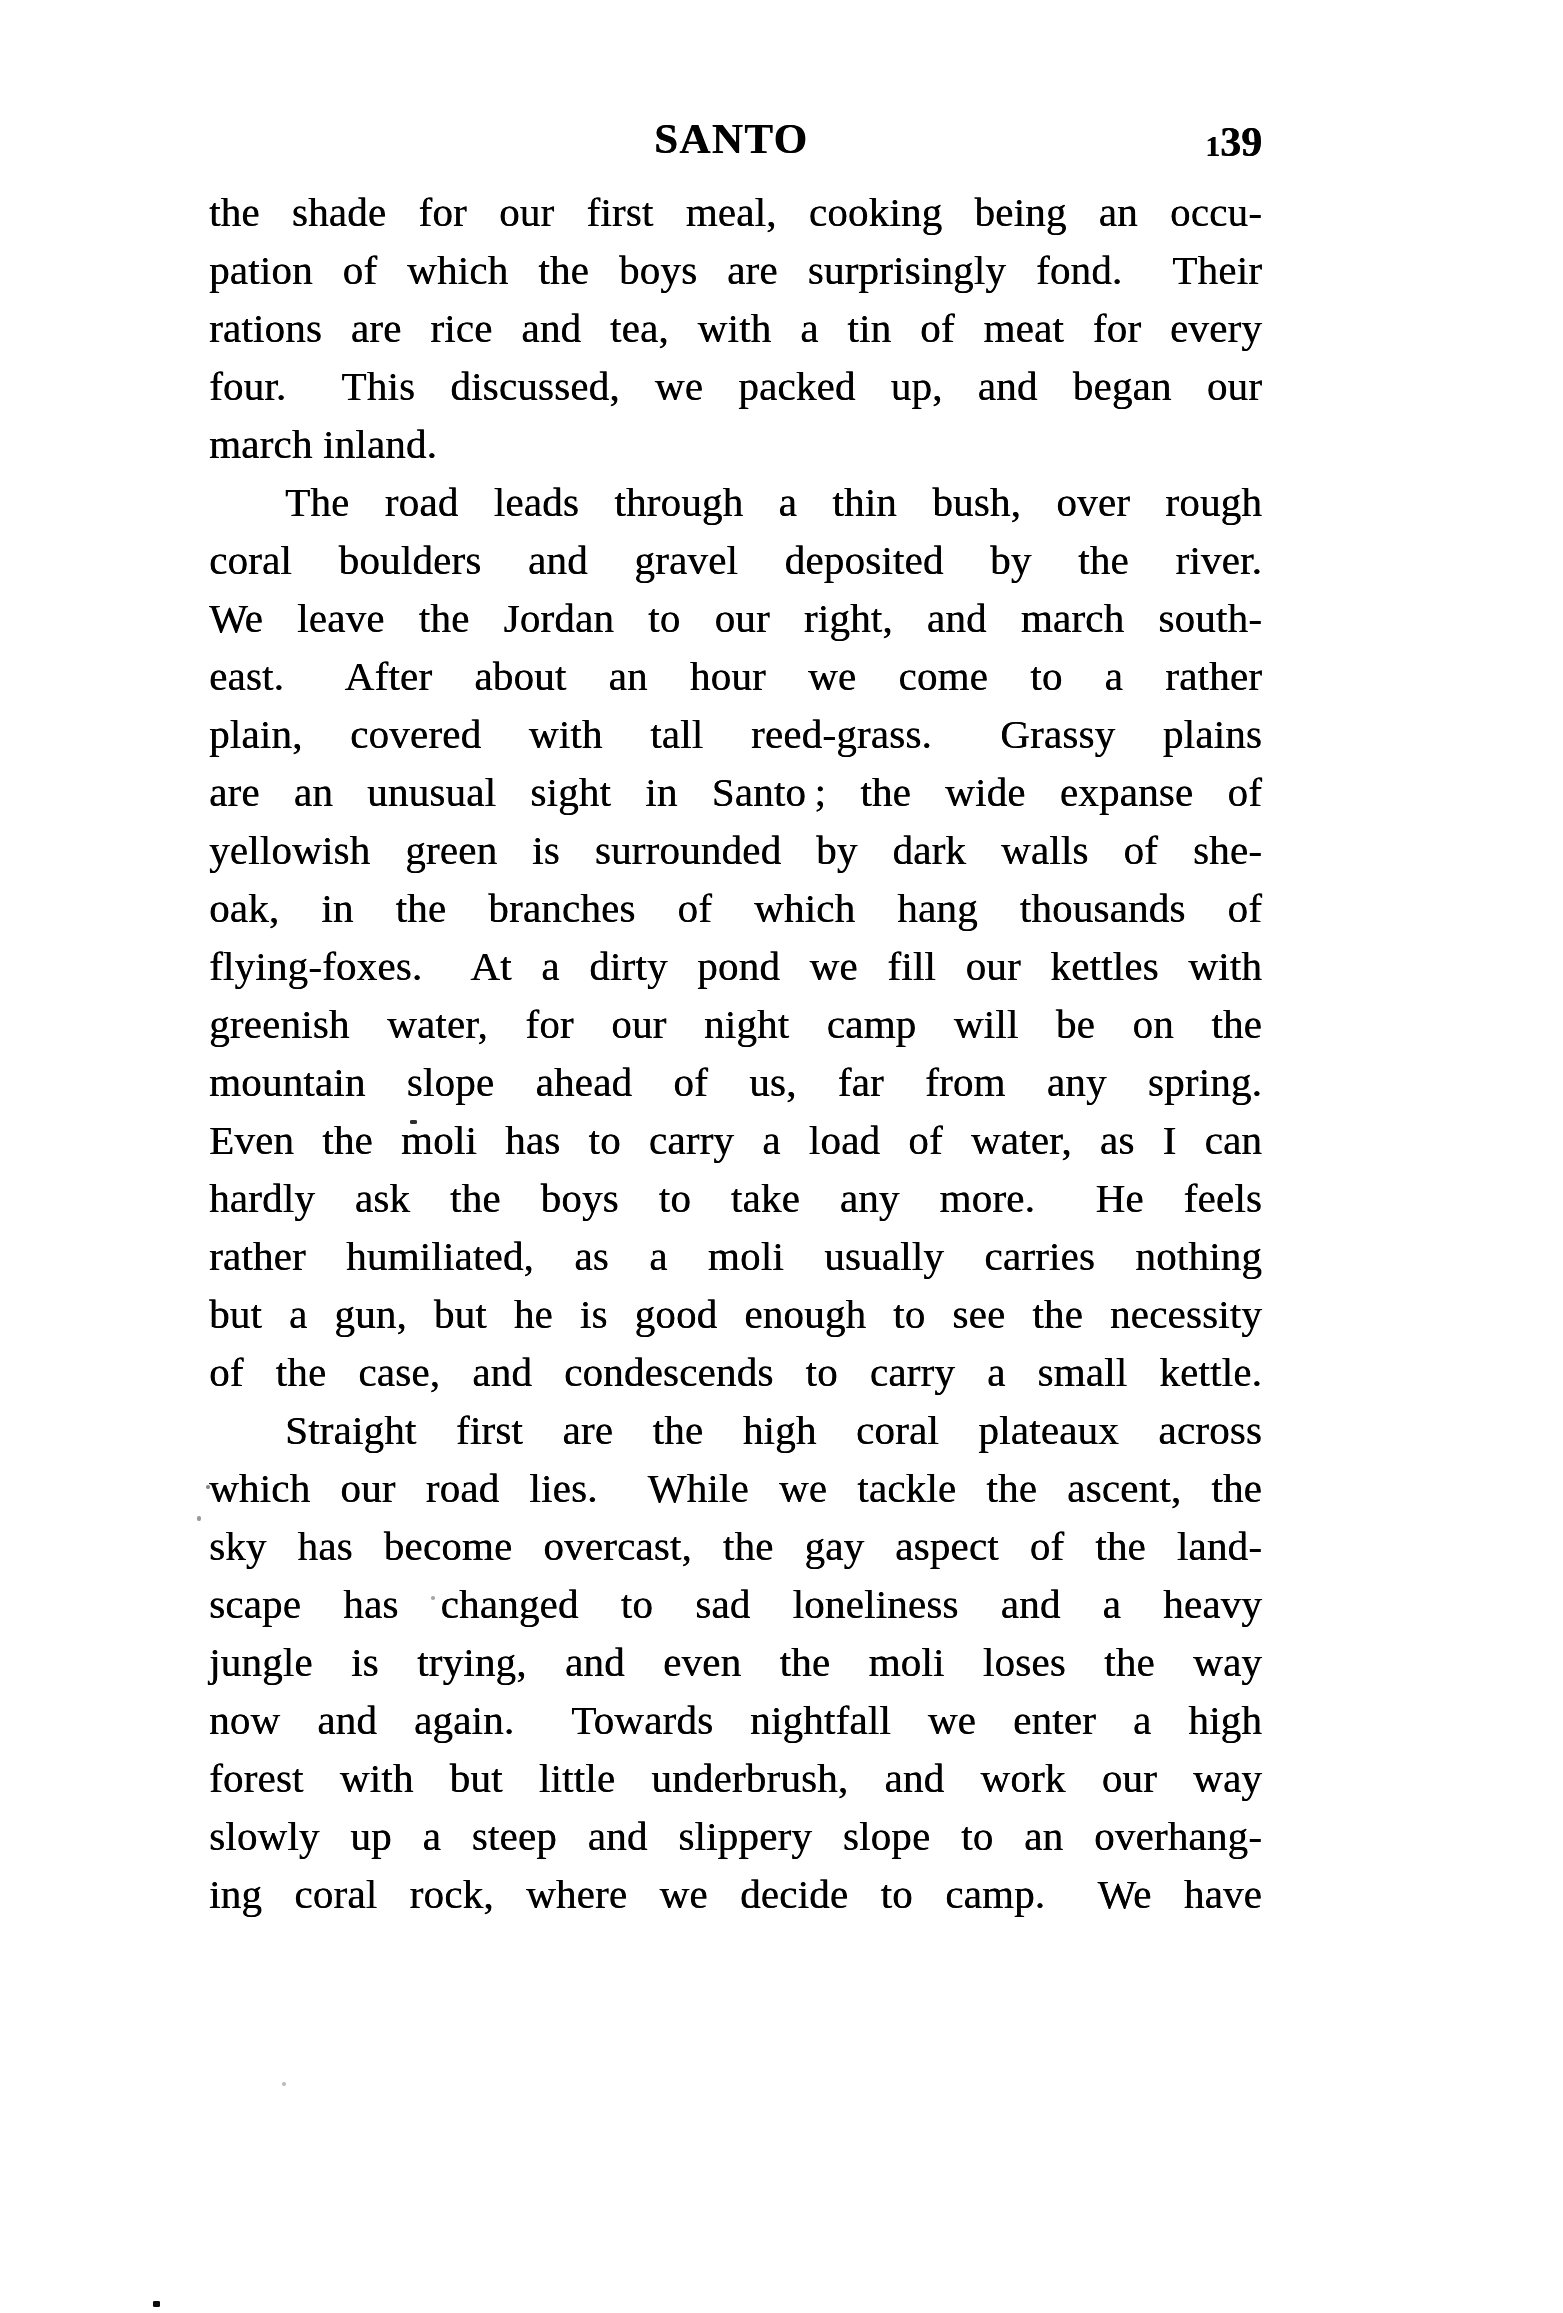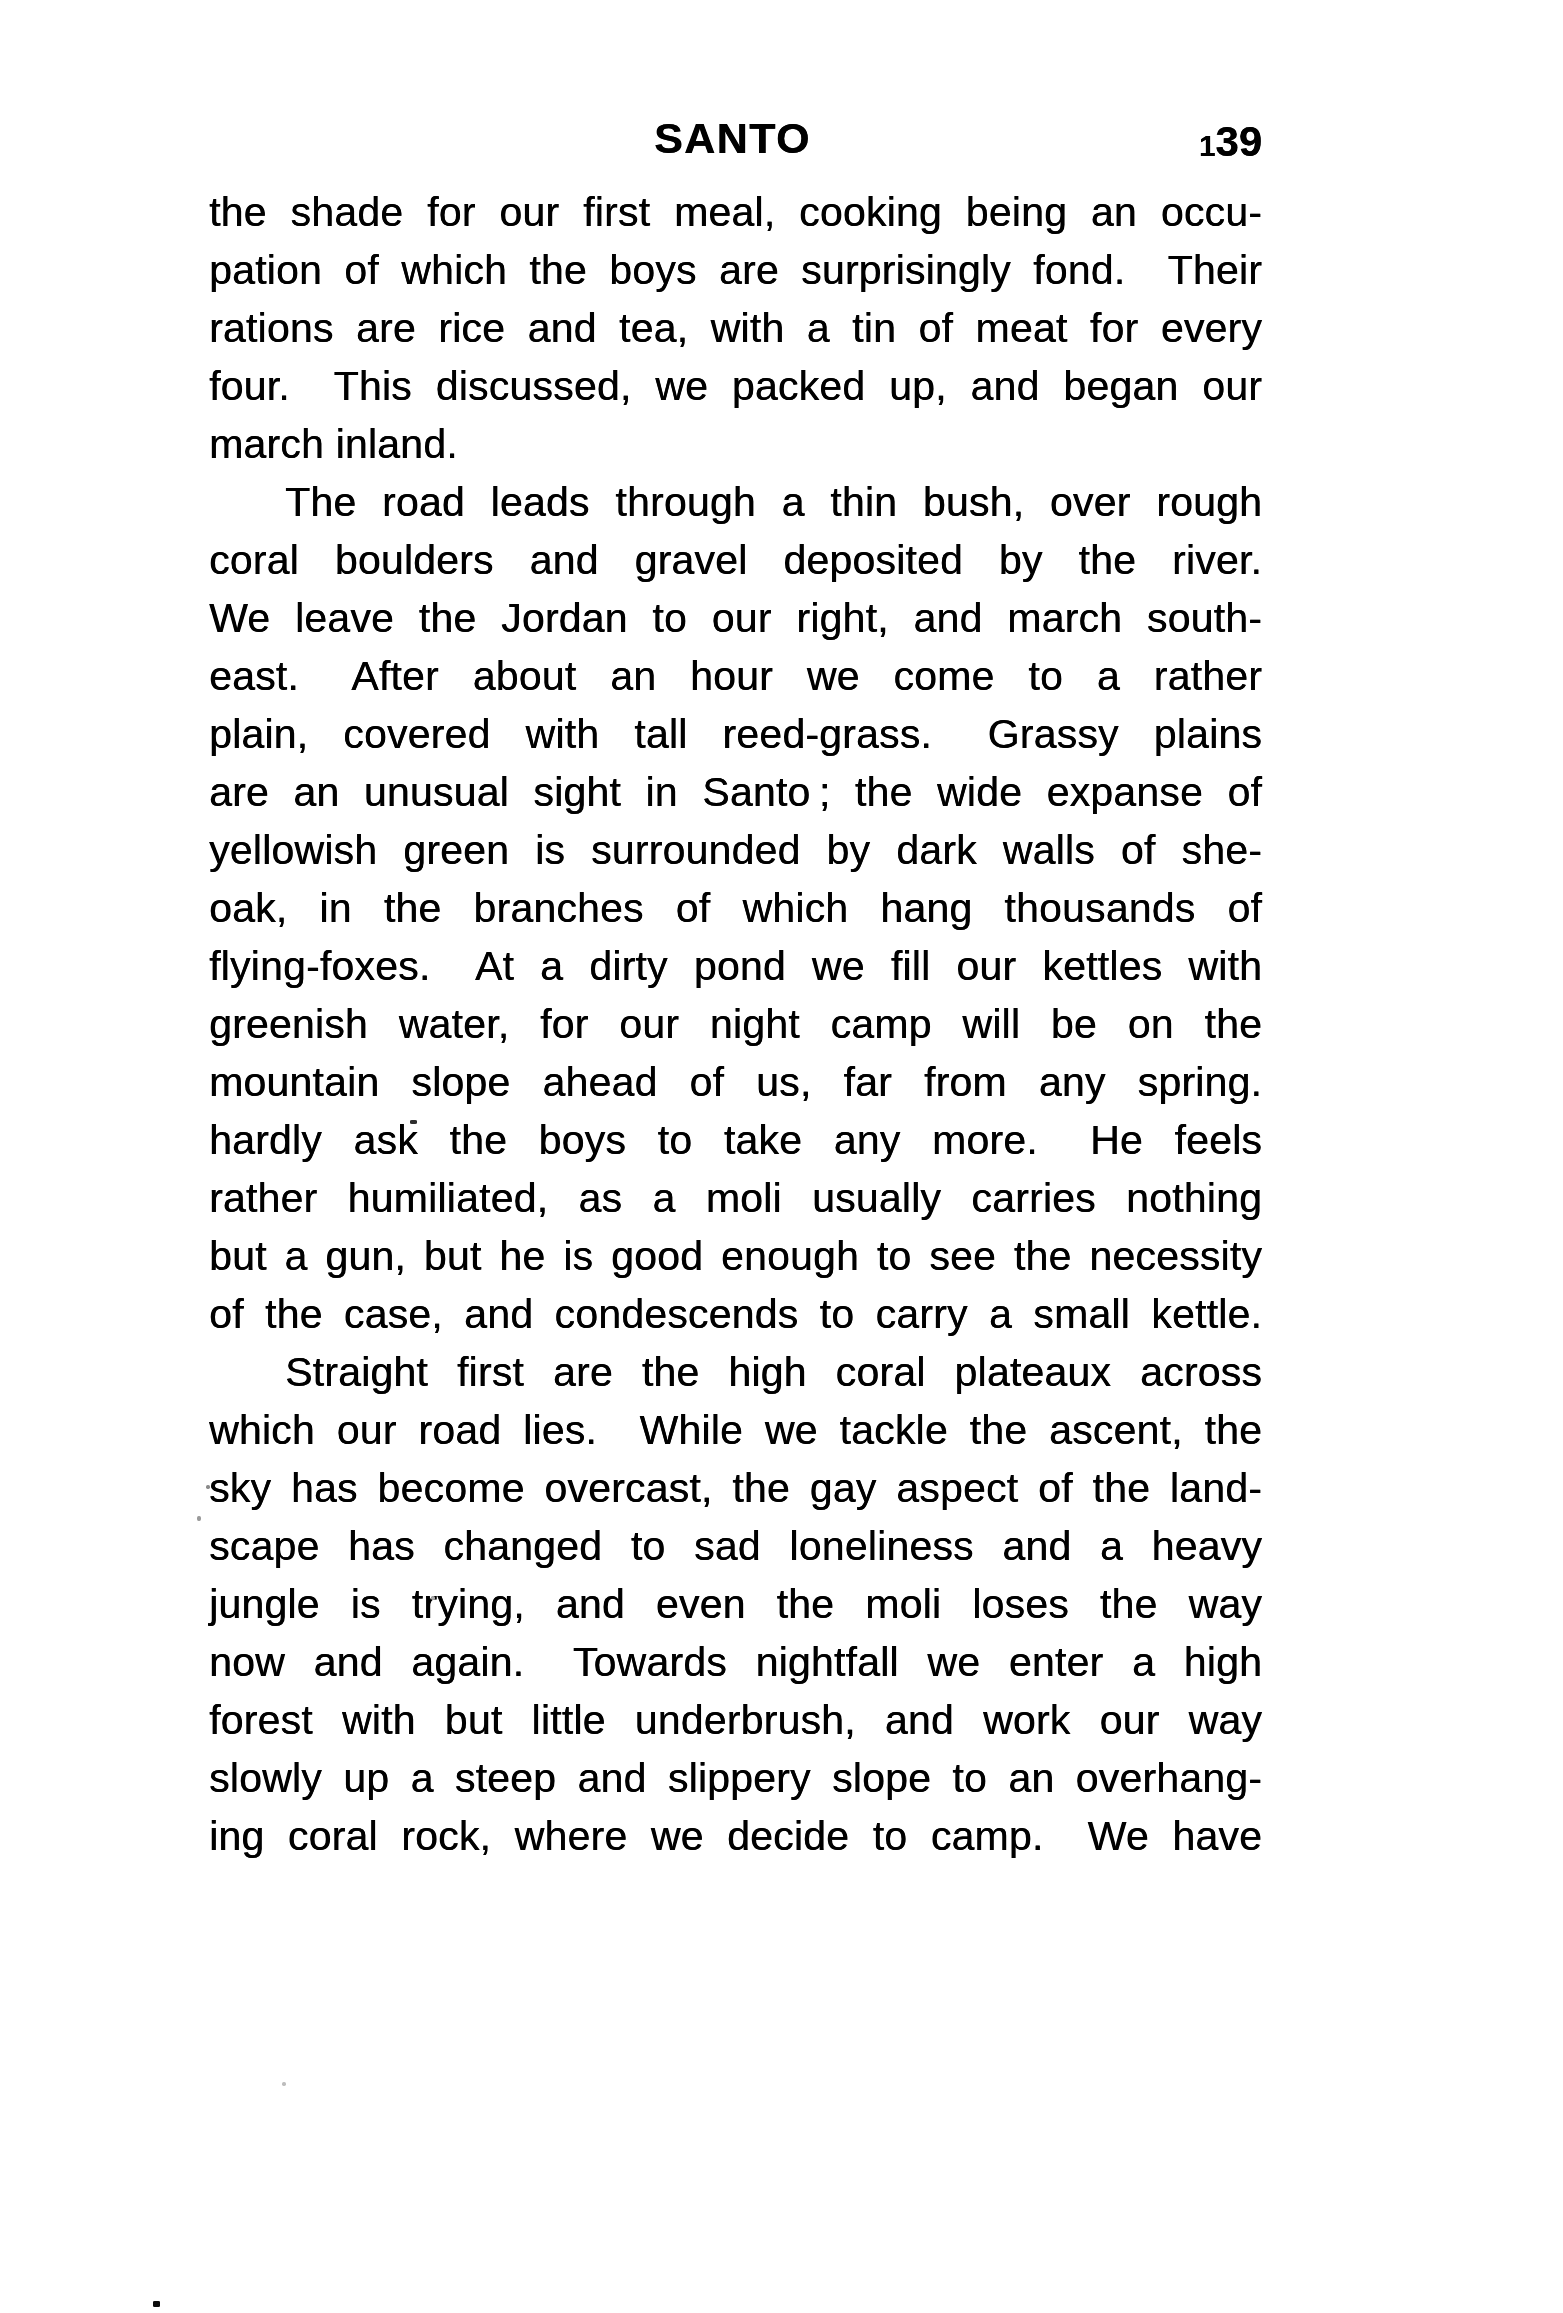--- a/index.html
+++ b/index.html
@@ -6,21 +6,21 @@
     margin: 0;
     padding: 0;
     background: #ffffff;
   }
   .page {
     position: relative;
     width: 1564px;
     height: 2313px;
     background: #ffffff;
     overflow: hidden;
-    font-family: Liberation Sans, sans-serif;
+    font-family: Liberation Serif, serif;
     color: #000;
   }
   
   .running-title {
     position: absolute;
     top: 117px;
     left: 654px;
     font-size: 43px;
     font-weight: 700;
     letter-spacing: 1.4px;
@@ -91,20 +91,21 @@
     <div class="bl">coral boulders and gravel deposited by the river.</div>
     <div class="bl">We leave the Jordan to our right, and march south-</div>
     <div class="bl">east.  After about an hour we come to a rather</div>
     <div class="bl">plain, covered with tall reed-grass.  Grassy plains</div>
     <div class="bl">are an unusual sight in Santo ; the wide expanse of</div>
     <div class="bl">yellowish green is surrounded by dark walls of she-</div>
     <div class="bl">oak, in the branches of which hang thousands of</div>
     <div class="bl">flying-foxes.  At a dirty pond we fill our kettles with</div>
     <div class="bl">greenish water, for our night camp will be on the</div>
     <div class="bl">mountain slope ahead of us, far from any spring.</div>
+    <div class="bl">Even the moli has to carry a load of water, as I can</div>
     <div class="bl">hardly ask the boys to take any more.  He feels</div>
     <div class="bl">rather humiliated, as a moli usually carries nothing</div>
     <div class="bl">but a gun, but he is good enough to see the necessity</div>
     <div class="bl">of the case, and condescends to carry a small kettle.</div>
     <div class="bl ind">Straight first are the high coral plateaux across</div>
     <div class="bl">which our road lies.  While we tackle the ascent, the</div>
     <div class="bl">sky has become overcast, the gay aspect of the land-</div>
     <div class="bl">scape has changed to sad loneliness and a heavy</div>
     <div class="bl">jungle is trying, and even the moli loses the way</div>
     <div class="bl">now and again.  Towards nightfall we enter a high</div>

